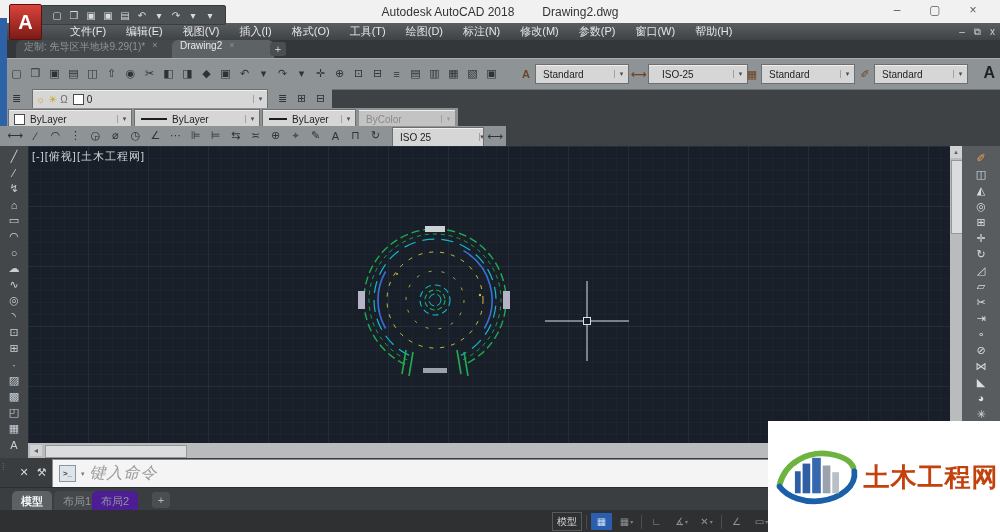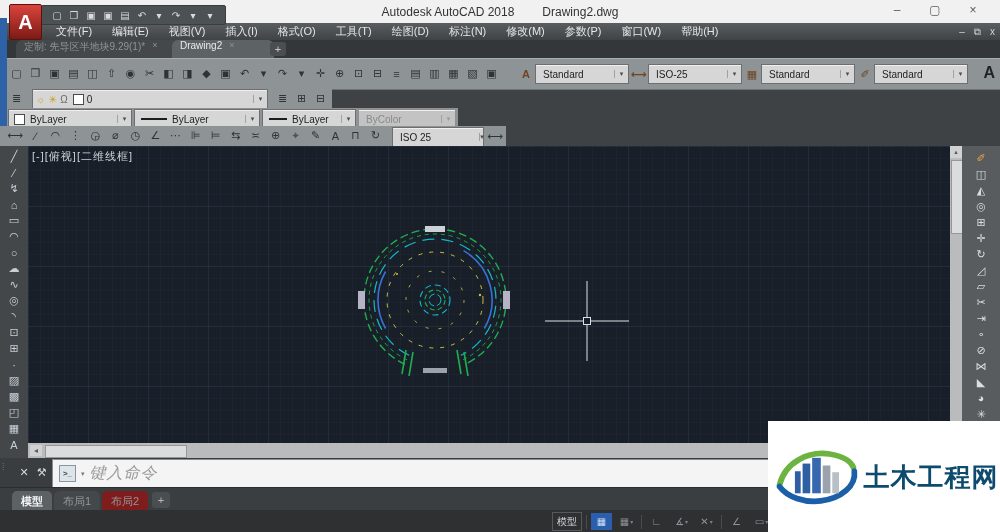--- a/index.html
+++ b/index.html
@@ -14,21 +14,21 @@
   .win-controls span{width:38px;text-align:center;}
   .alogo{position:absolute;left:9px;top:4px;width:31px;height:34px;z-index:7;border-radius:2px;
          background:linear-gradient(#da443c,#7c1a15);border:1px solid #58130f;color:#fff;
          font-weight:bold;font-size:20px;display:flex;align-items:center;justify-content:center;}
   .qat{position:absolute;left:41px;top:5px;height:18px;background:#4c5154;border:1px solid #393d40;border-radius:2px;
        display:flex;align-items:center;gap:3px;padding:0 8px;z-index:6;}
   .qat .ic{width:14px;height:14px;font-size:10px;color:#d9dbdd;display:inline-flex;align-items:center;justify-content:center;}
 
   
   .menubar{position:absolute;left:0;top:23px;width:100%;height:17px;background:linear-gradient(#5a5e61,#3f4346);}
-  .menu-items{position:absolute;left:46px;top:0;height:17px;display:flex;}
+  .menu-items{position:absolute;left:60px;top:0;height:17px;display:flex;}
   .menu-item{color:#e4e6e7;font-size:11px;line-height:17px;padding:0 10px;white-space:nowrap;}
   .doc-controls{position:absolute;right:5px;top:0;height:17px;display:flex;gap:9px;align-items:center;color:#d0d2d4;font-size:10px;}
 
   
   .tabbar{position:absolute;left:0;top:40px;width:100%;height:18px;background:#33373a;}
   .ftab{position:absolute;top:0;height:18px;border-radius:6px 6px 0 0;font-size:10px;display:flex;align-items:flex-start;padding:0 8px;white-space:nowrap;}
   .ftab .x{margin-left:7px;font-size:9px;color:#8e9397;}
   .ftab-inactive{left:16px;width:150px;background:#44484b;color:#8e9396;}
   .ftab-active{left:172px;width:86px;background:#5d6265;color:#e9ebec;}
   .tab-add{position:absolute;left:270px;top:2px;width:16px;height:14px;background:#4a4e51;border-radius:3px;
@@ -104,38 +104,38 @@
   .prompt{width:15px;height:15px;background:#dfe4e8;border:1px solid #8697a4;color:#31505f;font-size:8px;font-weight:bold;
           display:flex;align-items:center;justify-content:center;}
   .prompt-arr{font-size:7px;color:#7a7a7a;}
   .cmd-ph{font-size:16px;font-style:italic;color:#9b9b9b;letter-spacing:1px;}
 
   
   .ltabs{position:absolute;left:0;top:487px;width:100%;height:23px;background:#3a3e41;border-top:1px solid #2b2e30;}
   .ltab{position:absolute;top:3px;height:20px;border-radius:5px 5px 0 0;font-size:11px;display:flex;align-items:center;justify-content:center;}
   .ltab-model{left:12px;width:40px;background:#5c6164;color:#f3f4f5;font-weight:bold;}
   .ltab-1{left:54px;width:46px;background:#44484b;color:#94989b;}
-  .ltab-2{left:102px;width:46px;background:#7f1d1d;color:#94989b;}
+  .ltab-2{left:92px;width:46px;background:#4c1d95;color:#94989b;}
   .ltab-add{position:absolute;left:152px;top:4px;width:18px;height:16px;background:#4a4e51;border-radius:3px;
             color:#b9bbbd;font-size:11px;display:flex;align-items:center;justify-content:center;}
 
   
   .statusbar{position:absolute;left:0;top:510px;width:100%;height:22px;background:#2e3032;}
   .stgroup{position:absolute;left:552px;top:2px;display:flex;align-items:center;gap:4px;}
   .stbtn{height:17px;min-width:17px;display:flex;align-items:center;justify-content:center;font-size:10px;color:#8f9498;padding:0 2px;}
   .st-model{color:#d7d9db;border:1px solid #56595c;padding:0 4px;font-size:10px;}
   .st-grid{background:#2b5fae;color:#cfe0f5;}
   .st-arr{font-size:6px;color:#7d8184;margin-left:1px;}
   .st-sep{width:1px;height:14px;background:#4a4d50;}
 
   
   .watermark{position:absolute;left:768px;top:421px;width:232px;height:111px;background:#fff;z-index:40;
              display:flex;align-items:center;justify-content:center;gap:2px;}
   .wm-text{display:flex;flex-direction:column;align-items:flex-start;}
-  .wm-name{font-size:26px;font-weight:bold;color:#0c4a6e;letter-spacing:1px;line-height:1;}
+  .wm-name{font-size:26px;font-weight:bold;color:#c2410c;letter-spacing:1px;line-height:1;}
   .wm-url{font-size:16px;font-weight:bold;color:#16222e;margin-top:4px;}
 
   .blue-sliver{position:absolute;left:0;top:18px;width:7px;height:108px;background:#2d62a6;z-index:5;}
 </style>
 </head>
 <body>
 
 <div class="app">
 
   <div class="blue-sliver"></div>
@@ -228,21 +228,21 @@
         <span class="ic">▦</span>
         <span class="ic">▧</span>
         <span class="ic">▣</span>
       </div>
     <span class="dd-ic" style="left:518px;top:7px;">A</span>
     <div class="dd" style="left:535px;top:5px;width:92px;">
       <span class="lbl">Standard</span>
       <span class="arr">▾</span>
     </div>
     <span class="dd-ic" style="left:631px;top:7px;">⟷</span>
-    <div class="dd" style="left:648px;top:5px;width:92px;">
+    <div class="dd" style="left:648px;top:5px;width:92px;padding-left:6px;">
       <span class="lbl">ISO-25</span>
       <span class="arr">▾</span>
     </div>
     <span class="dd-ic" style="left:744px;top:7px;">▦</span>
     <div class="dd" style="left:761px;top:5px;width:92px;">
       <span class="lbl">Standard</span>
       <span class="arr">▾</span>
     </div>
     <span class="dd-ic" style="left:857px;top:7px;">✐</span>
     <div class="dd" style="left:874px;top:5px;width:92px;">
@@ -316,21 +316,21 @@
         <span class="ic">↻</span>
       </div>
     <div class="dd" style="left:392px;top:1px;width:90px;gap:48px;">
       <span class="lbl">ISO 25</span>
       <span class="arr">▾</span>
     </div>
     <span class="ic" style="position:absolute;left:486px;top:2px;">⟷</span>
   </div>
 
   <div class="canvas">
-    <div class="vp-label">[-][俯视][二维线框]</div>
+    <div class="vp-label">[-][俯视][土木工程网]</div>
     <svg class="cad" viewBox="0 0 922 297">
       <path d="M377 218.3 A71 71 0 1 1 437 218.3" fill="none" stroke="#1fae4e" stroke-width="1.4" stroke-dasharray="8 4"></path>
       <path d="M379.1 213.8 A66 66 0 1 1 434.9 213.8" fill="none" stroke="#1fae4e" stroke-width="1" stroke-dasharray="4 4" opacity="0.9"></path>
       <path d="M381.2 209.3 A61 61 0 1 1 432.8 209.3" fill="none" stroke="#12b9c9" stroke-width="1.2" stroke-dasharray="12 7"></path>
       <path d="M435.5 104.6 A57 57 0 0 1 456.4 182.5" fill="none" stroke="#3a6fd8" stroke-width="1.6"></path>
       <path d="M357.6 182.5 A57 57 0 0 1 357.6 125.5" fill="none" stroke="#3a6fd8" stroke-width="1.6"></path>
       <circle cx="407" cy="154" r="48" fill="none" stroke="#c9c23f" stroke-width="1" stroke-dasharray="4 7"></circle>
       <circle cx="407" cy="154" r="29" fill="none" stroke="#c9c23f" stroke-width="1" stroke-dasharray="3 10" opacity="0.85"></circle>
       <circle cx="407" cy="154" r="15" fill="none" stroke="#12b9c9" stroke-width="1.1" stroke-dasharray="6 4"></circle>
       <circle cx="407" cy="154" r="10" fill="none" stroke="#1fae4e" stroke-width="1.1" stroke-dasharray="5 3"></circle>

